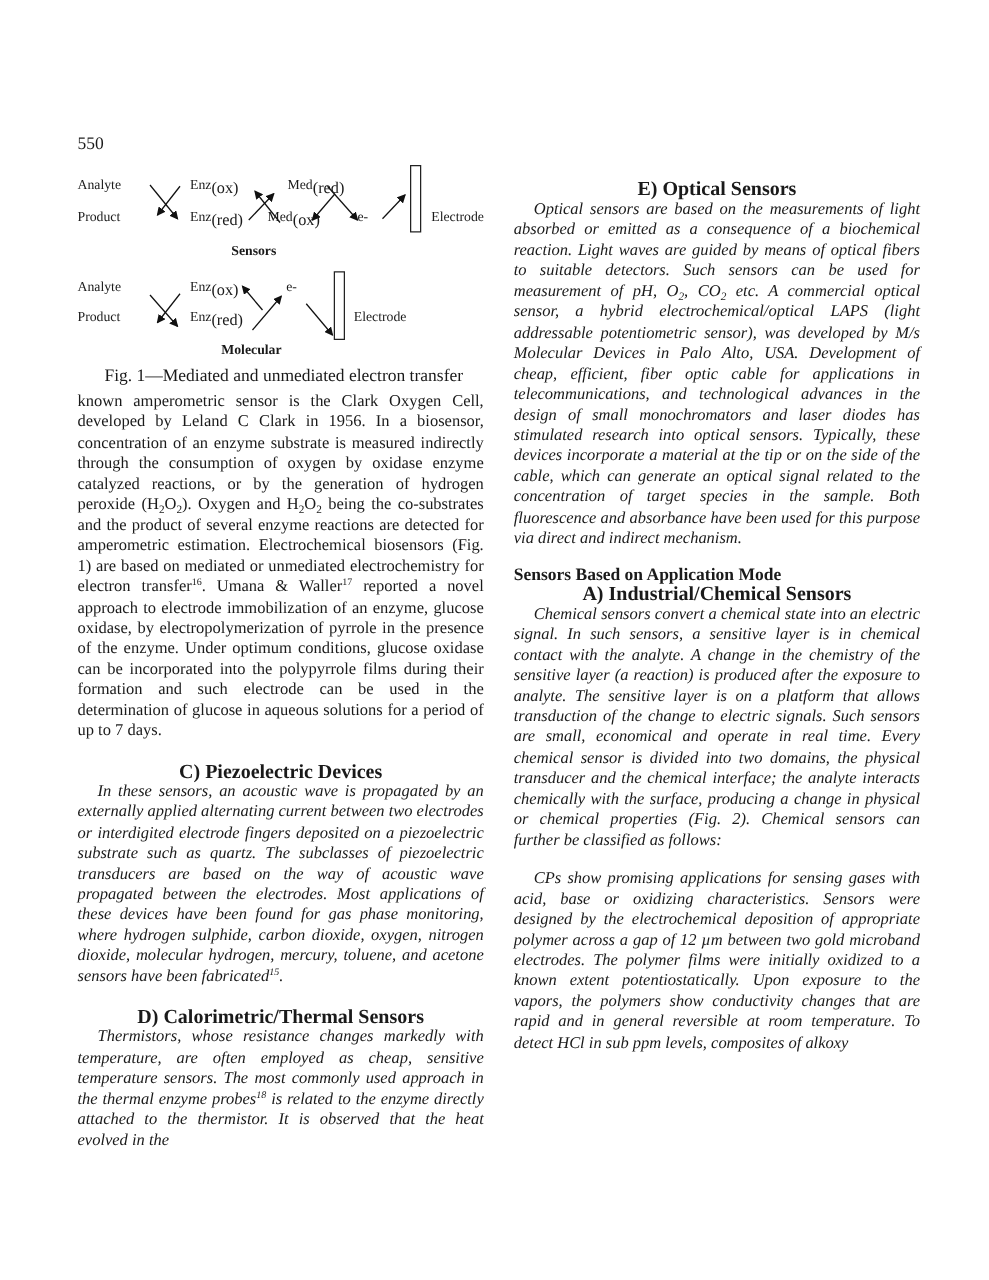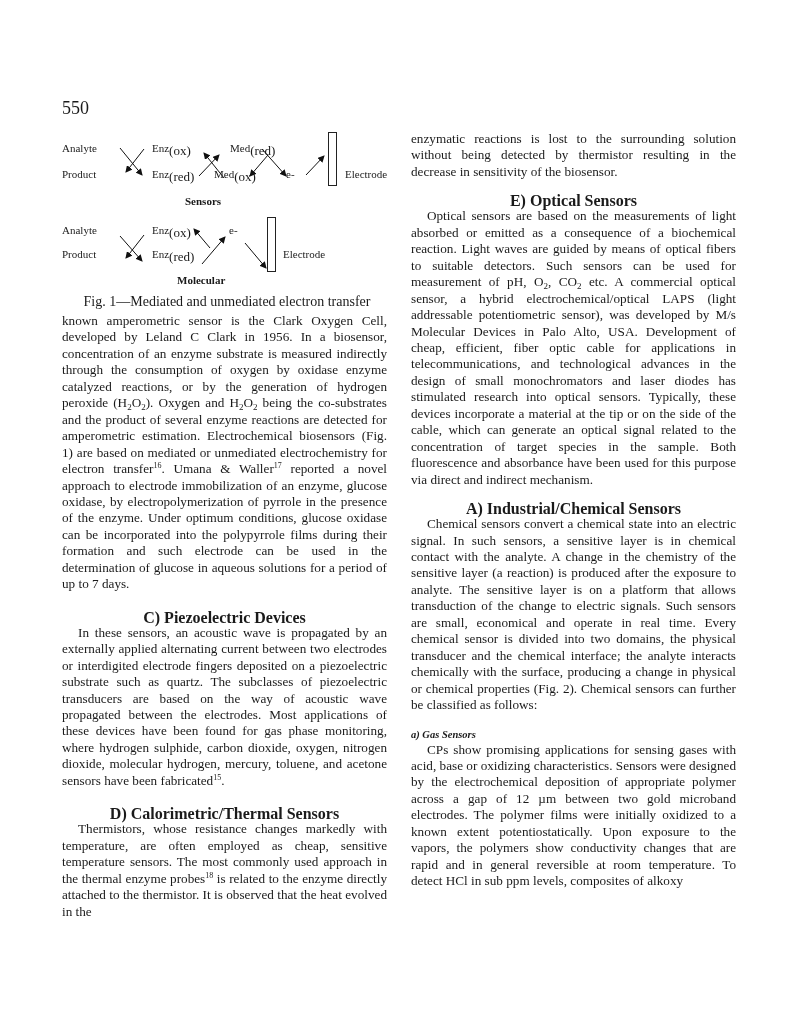--- a/index.html
+++ b/index.html
@@ -1,27 +1,27 @@
 <!DOCTYPE html>
 <html><head>
 <meta charset="utf-8">
 <style>
   html, body { margin: 0; padding: 0; background: #ffffff; }
   body { width: 791px; height: 1024px; position: relative; overflow: hidden;
          font-family: "Liberation Serif", "DejaVu Serif", serif; color: #1a1a1a; }
   .header { position: absolute; top: 91px; left: 62px; width: 678px; height: 16px; font-size: 11px; }
-  .page-num { position: absolute; left: 0; top: 7px; font-size: 18px; text-align: right; }
+  .page-num { position: absolute; left: 0; top: 17px; font-size: 14px; text-align: right; }
   .journal { position: absolute; left: 0; width: 678px; text-align: center; top: 2px; font-size: 10.5px; }
 
   .col { position: absolute; width: 325px; font-size: 13.2px; line-height: 16.45px; text-align: justify; }
   .col p { margin: 0; }
   .col-left { left: 62px; top: 313px; }
   .col-right { left: 411px; top: 131px; }
 
-  .indent { text-indent: 16px; }
+  .indent { text-indent: 16px; font-style: italic; }
   .sec-head { font-weight: bold; font-size: 16px; line-height: 14px; margin: 0; text-align: center; }
   .big-head { font-weight: bold; font-size: 14px; line-height: 16px; margin: 0; text-align: left; }
   .ital-head { font-weight: bold; font-style: italic; font-size: 10.5px; line-height: 14px; text-align: left; }
   .gap14 { height: 14px; }
   .gap18 { height: 18px; }
   sup { font-size: 8px; line-height: 0; vertical-align: 5px; }
   sub { font-size: 9px; line-height: 0; vertical-align: -3px; }
 
   .fig { position: absolute; left: 62px; top: 120px; width: 330px; height: 190px; font-size: 11px; }
   .fig .lbl { position: absolute; white-space: nowrap; }
@@ -88,23 +88,22 @@
   <p><span>known amperometric sensor is the Clark Oxygen Cell, developed by Leland C Clark in 1956. In a biosensor, concentration of an enzyme substrate is measured indirectly through the consumption of oxygen by oxidase enzyme catalyzed reactions, or by the generation of hydrogen peroxide (H</span><sub>2</sub><span>O</span><sub>2</sub><span>). Oxygen and H</span><sub>2</sub><span>O</span><sub>2</sub><span> being the co-substrates and the product of several enzyme reactions are detected for amperometric estimation. Electrochemical biosensors (Fig. 1) are based on mediated or unmediated electrochemistry for electron transfer</span><sup>16</sup><span>. Umana &amp; Waller</span><sup>17</sup><span> reported a novel approach to electrode immobilization of an enzyme, glucose oxidase, by electropolymerization of pyrrole in the presence of the enzyme. Under optimum conditions, glucose oxidase can be incorporated into the polypyrrole films during their formation and such electrode can be used in the determination of glucose in aqueous solutions for a period of up to 7 days.</span></p>
   <div class="gap18"></div>
   <p class="sec-head">C) Piezoelectric Devices</p>
   <p class="indent"><span>In these sensors, an acoustic wave is propagated by an externally applied alternating current between two electrodes or interdigited electrode fingers deposited on a piezoelectric substrate such as quartz. The subclasses of piezoelectric transducers are based on the way of acoustic wave propagated between the electrodes. Most applications of these devices have been found for gas phase monitoring, where hydrogen sulphide, carbon dioxide, oxygen, nitrogen dioxide, molecular hydrogen, mercury, toluene, and acetone sensors have been fabricated</span><sup>15</sup><span>.</span></p>
   <div class="gap18"></div>
   <p class="sec-head">D) Calorimetric/Thermal Sensors</p>
   <p class="indent"><span>Thermistors, whose resistance changes markedly with temperature, are often employed as cheap, sensitive temperature sensors. The most commonly used approach in the thermal enzyme probes</span><sup>18</sup><span> is related to the enzyme directly attached to the thermistor. It is observed that the heat evolved in the</span></p>
 </div>
 
 <div class="col col-right">
-  <p>enzymatic reactions is lost to the surrounding solution without being detected by thermistor resulting in the decrease in sensitivity of the biosensor.</p>
   <div class="gap14"></div>
   <p class="sec-head">E) Optical Sensors</p>
   <p class="indent"><span>Optical sensors are based on the measurements of light absorbed or emitted as a consequence of a biochemical reaction. Light waves are guided by means of optical fibers to suitable detectors. Such sensors can be used for measurement of pH, O</span><sub>2</sub><span>, CO</span><sub>2</sub><span> etc. A commercial optical sensor, a hybrid electrochemical/optical LAPS (light addressable potentiometric sensor), was developed by M/s Molecular Devices in Palo Alto, USA. Development of cheap, efficient, fiber optic cable for applications in telecommunications, and technological advances in the design of small monochromators and laser diodes has stimulated research into optical sensors. Typically, these devices incorporate a material at the tip or on the side of the cable, which can generate an optical signal related to the concentration of target species in the sample. Both fluorescence and absorbance have been used for this purpose via direct and indirect mechanism.</span></p>
   <div class="gap14"></div>
+  <p class="big-head">Sensors Based on Application Mode</p>
   <p class="sec-head">A) Industrial/Chemical Sensors</p>
   <p class="indent">Chemical sensors convert a chemical state into an electric signal. In such sensors, a sensitive layer is in chemical contact with the analyte. A change in the chemistry of the sensitive layer (a reaction) is produced after the exposure to analyte. The sensitive layer is on a platform that allows transduction of the change to electric signals. Such sensors are small, economical and operate in real time. Every chemical sensor is divided into two domains, the physical transducer and the chemical interface; the analyte interacts chemically with the surface, producing a change in physical or chemical properties (Fig. 2). Chemical sensors can further be classified as follows:</p>
   <div class="gap14"></div>
-  <p class="ital-head">a) Gas Sensors</p>
   <p class="indent">CPs show promising applications for sensing gases with acid, base or oxidizing characteristics. Sensors were designed by the electrochemical deposition of appropriate polymer across a gap of 12 µm between two gold microband electrodes. The polymer films were initially oxidized to a known extent potentiostatically. Upon exposure to the vapors, the polymers show conductivity changes that are rapid and in general reversible at room temperature. To detect HCl in sub ppm levels, composites of alkoxy</p>
 </div>
 
 </body></html>

